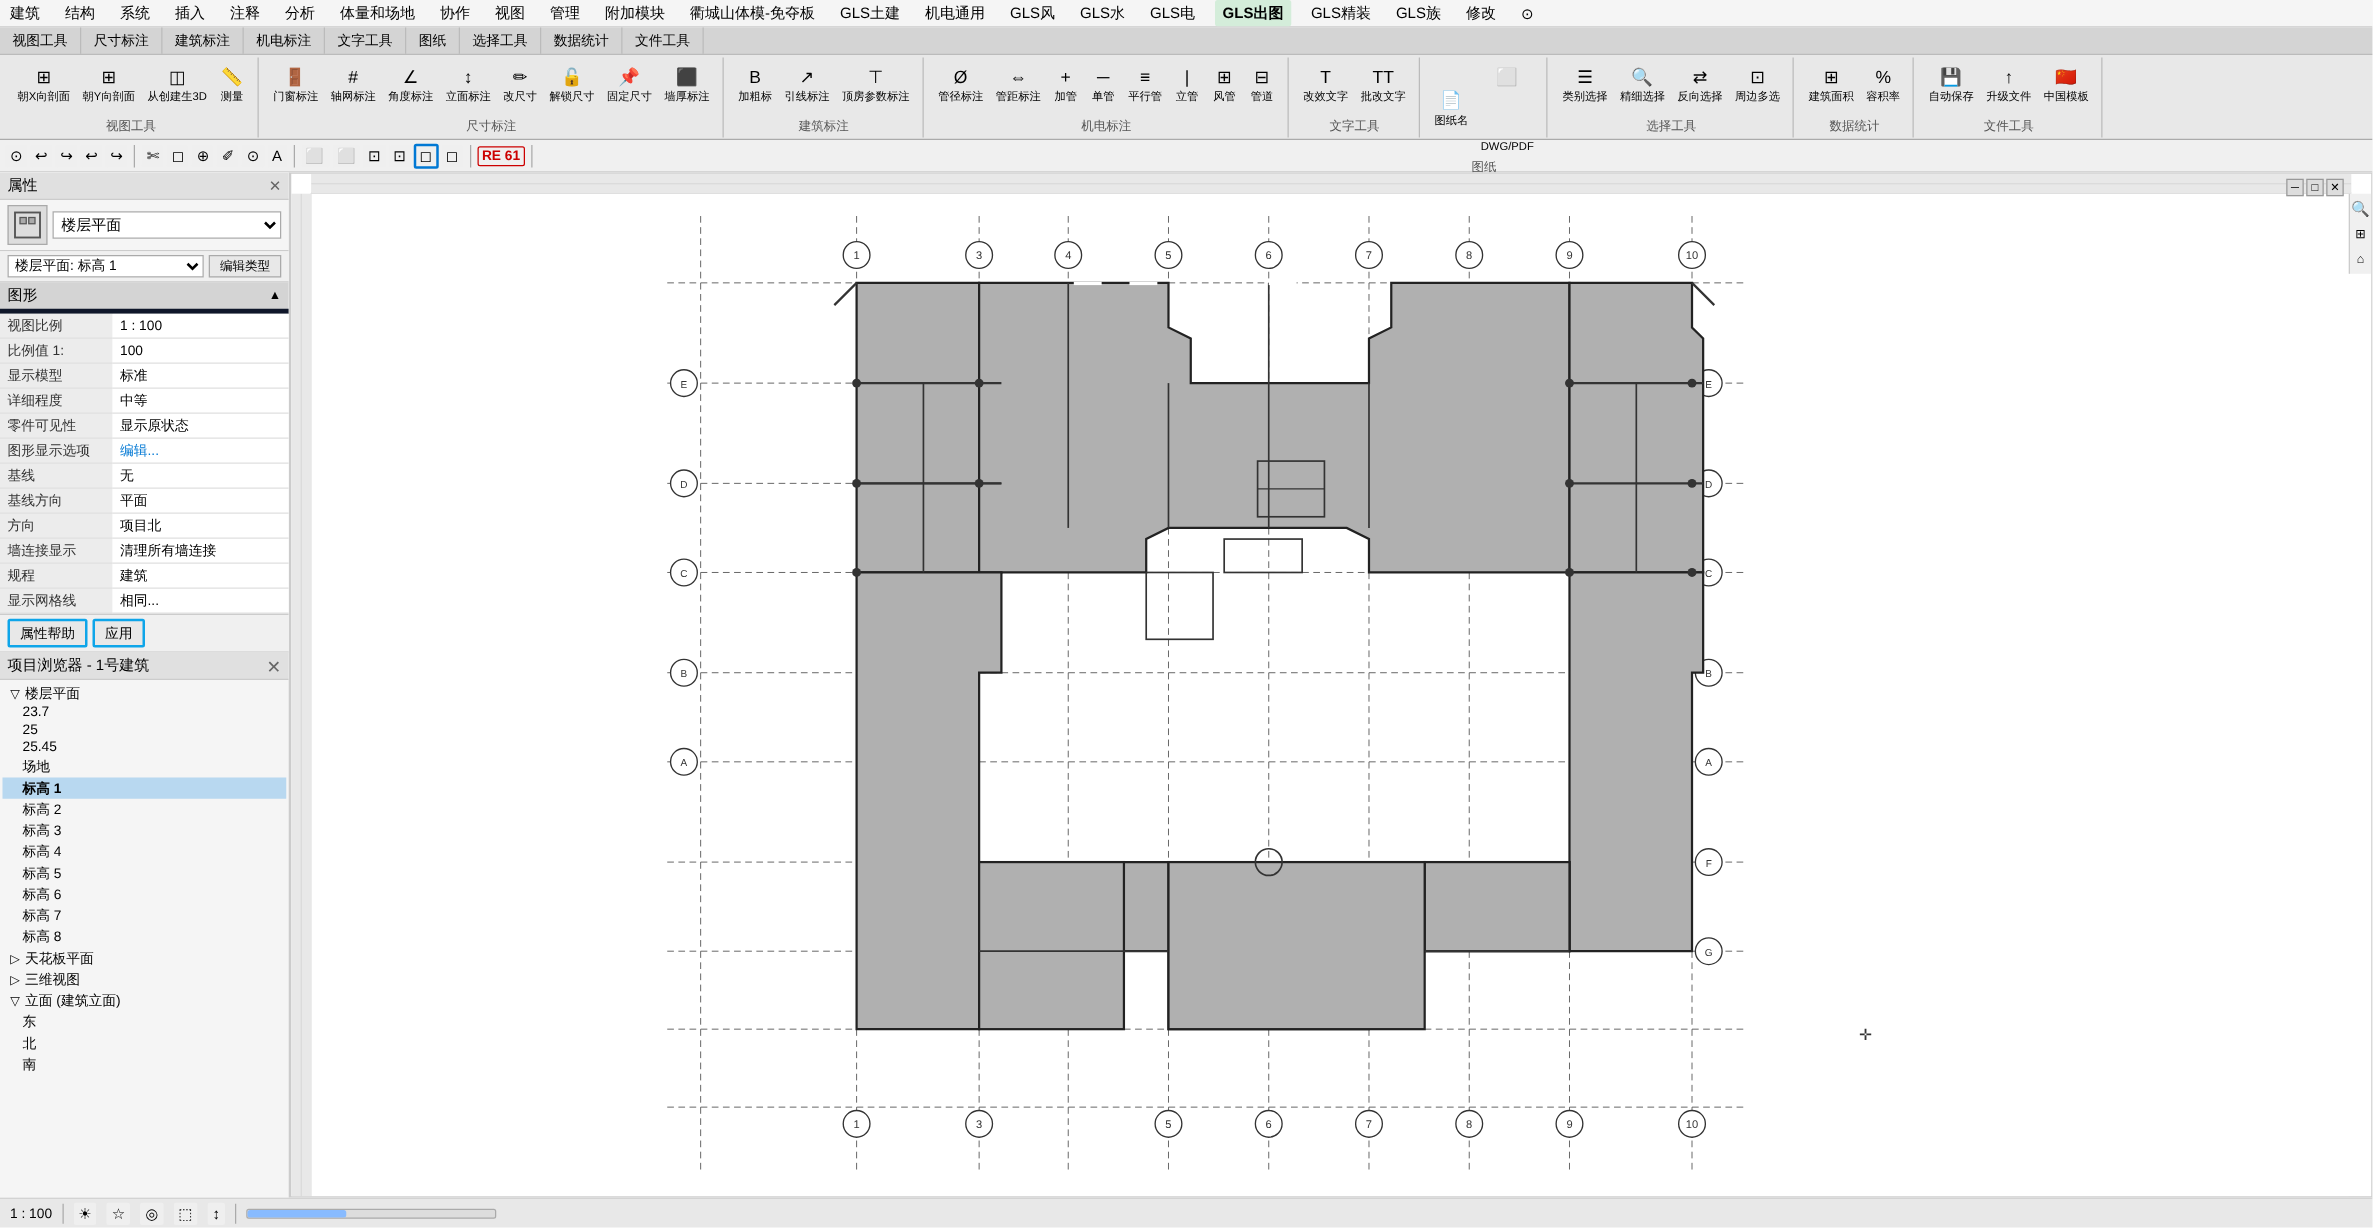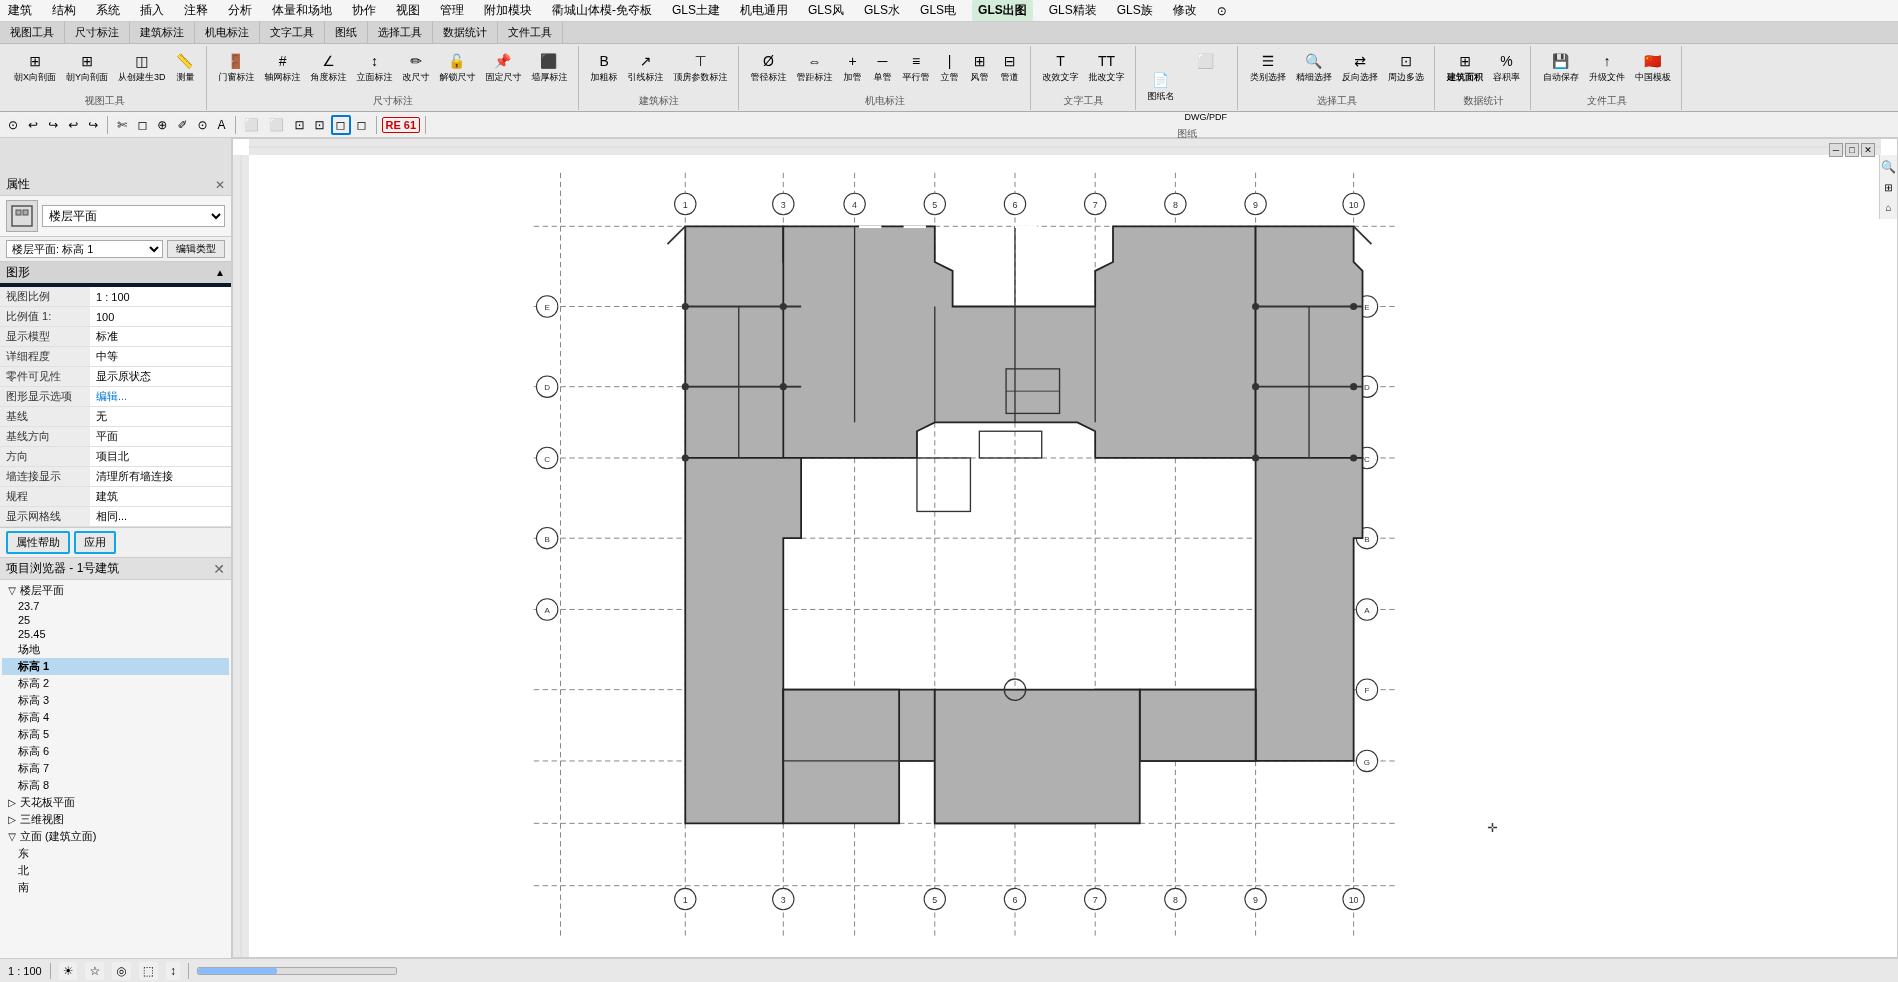--- a/index.html
+++ b/index.html
@@ -60,21 +60,21 @@
 
     
     #props-panel {
       background: #f5f5f5; border-bottom: 1px solid #ccc;
       flex-shrink: 0;
     }
     #props-header {
       display: flex; align-items: center; justify-content: space-between;
       background: #e0e0e0; padding: 2px 6px; border-bottom: 1px solid #ccc;
     }
-    #props-header span { font-size: 12px; margin-top: 36px; }
+    #props-header span { font-size: 12px; }
     .close-btn { cursor: pointer; font-size: 14px; color: #666; }
     #props-type-row {
       display: flex; align-items: center; gap: 4px; padding: 4px 6px;
       border-bottom: 1px solid #ccc;
     }
     .type-icon { width: 32px; height: 32px; background: #ddd; border: 1px solid #aaa; display: flex; align-items: center; justify-content: center; }
     .type-select { flex: 1; font-size: 12px; border: 1px solid #aaa; background: #fff; padding: 2px; }
     #props-section-header {
       display: flex; align-items: center; justify-content: space-between;
       background: #d4d4d4; padding: 2px 6px; border-bottom: 4px solid #0f172a; cursor: pointer;
@@ -350,21 +350,21 @@
           <span style="font-size:9px;">周边多选</span>
         </div>
       </div>
       <div class="ribbon-group-label">选择工具</div>
     </div>
 
     <div class="ribbon-group">
       <div class="ribbon-group-buttons">
         <div class="ribbon-btn">
           <div class="ribbon-icon">⊞</div>
-          <span style="font-size:9px;font-weight:bold;">建筑面积</span>
+          <span style="font-size:9px;">建筑面积</span>
         </div>
         <div class="ribbon-btn">
           <div class="ribbon-icon">%</div>
           <span style="font-size:9px;">容积率</span>
         </div>
       </div>
       <div class="ribbon-group-label">数据统计</div>
     </div>
 
     <div class="ribbon-group">

